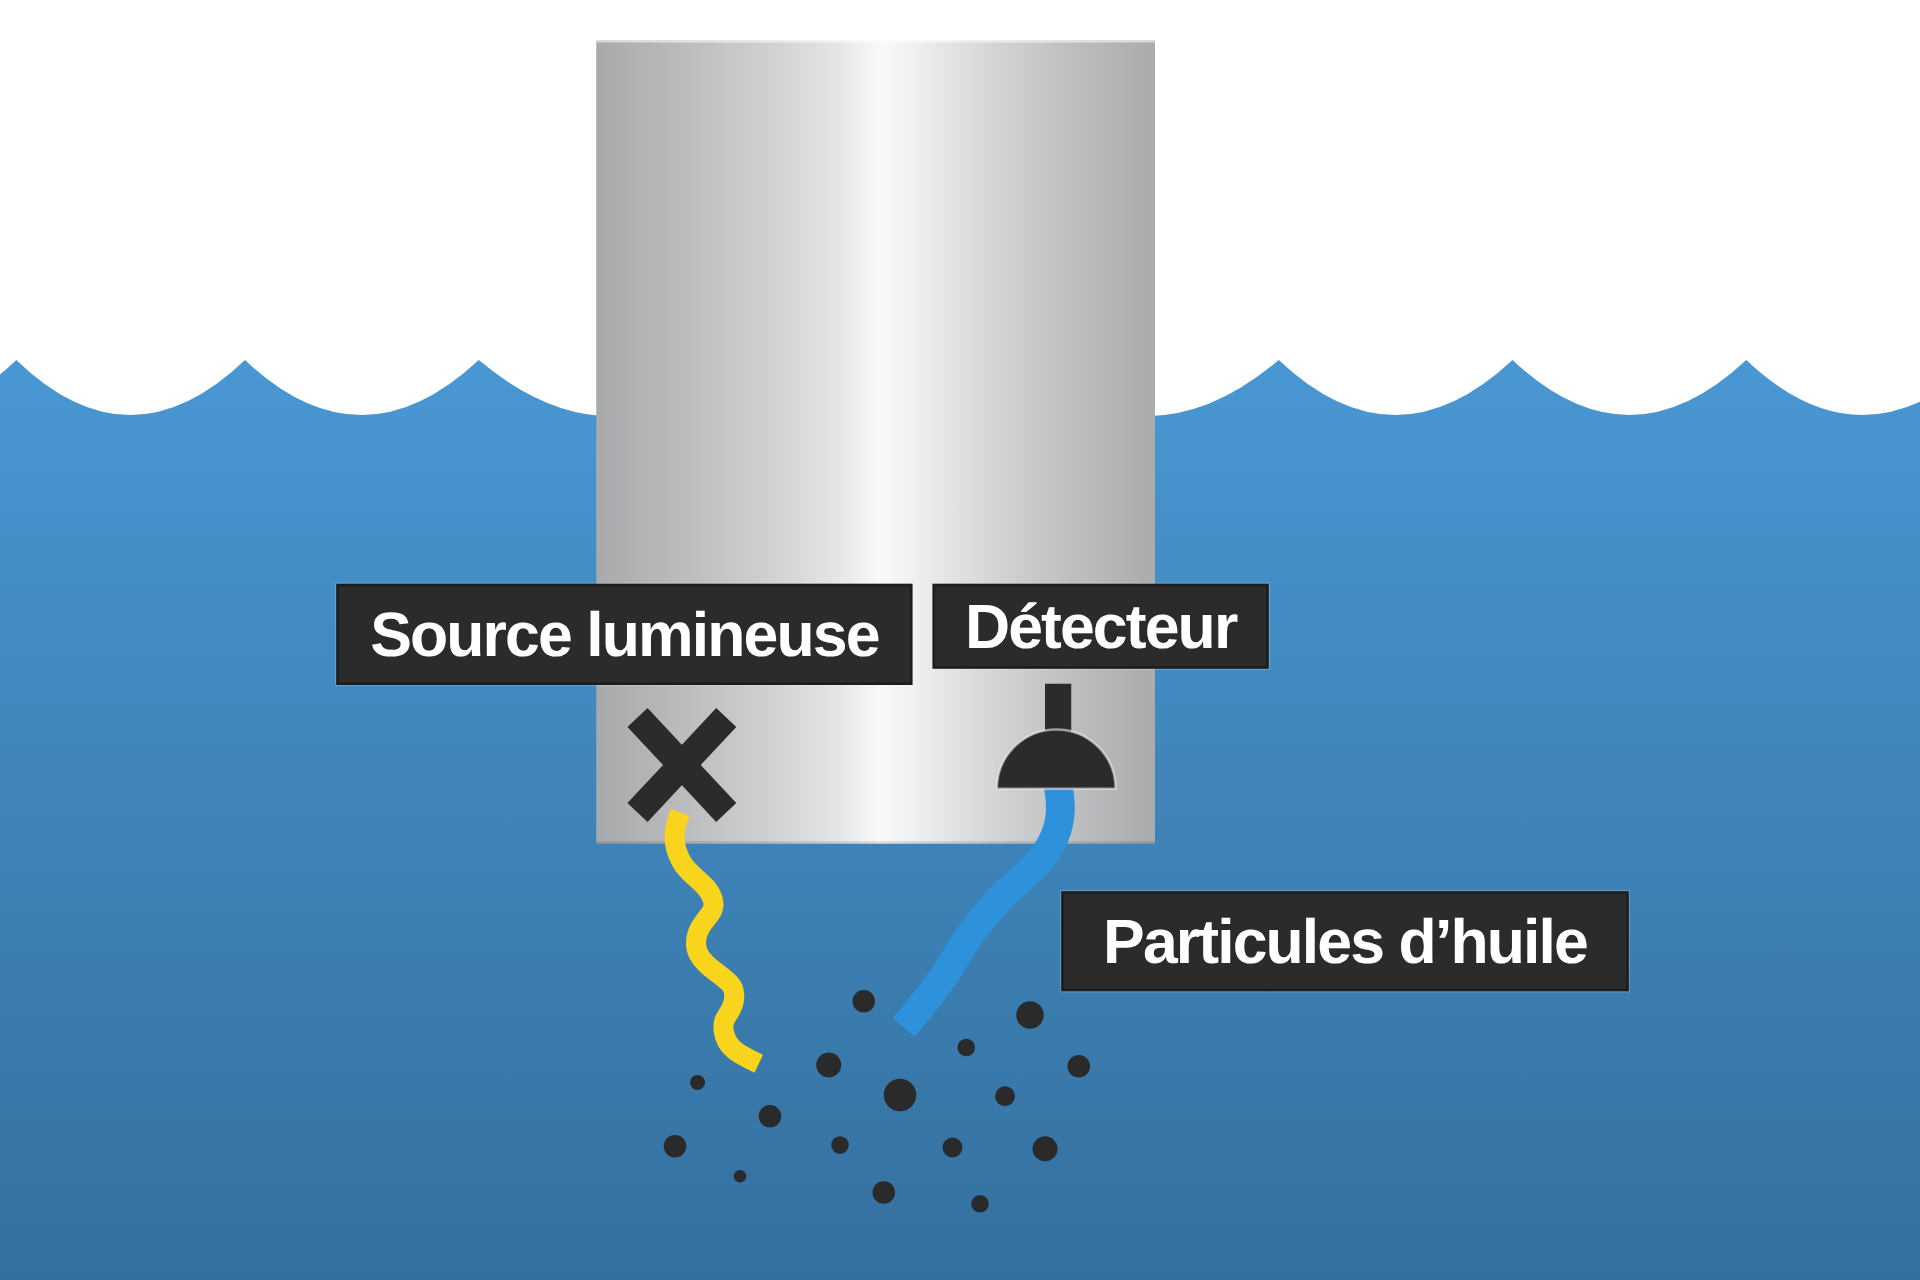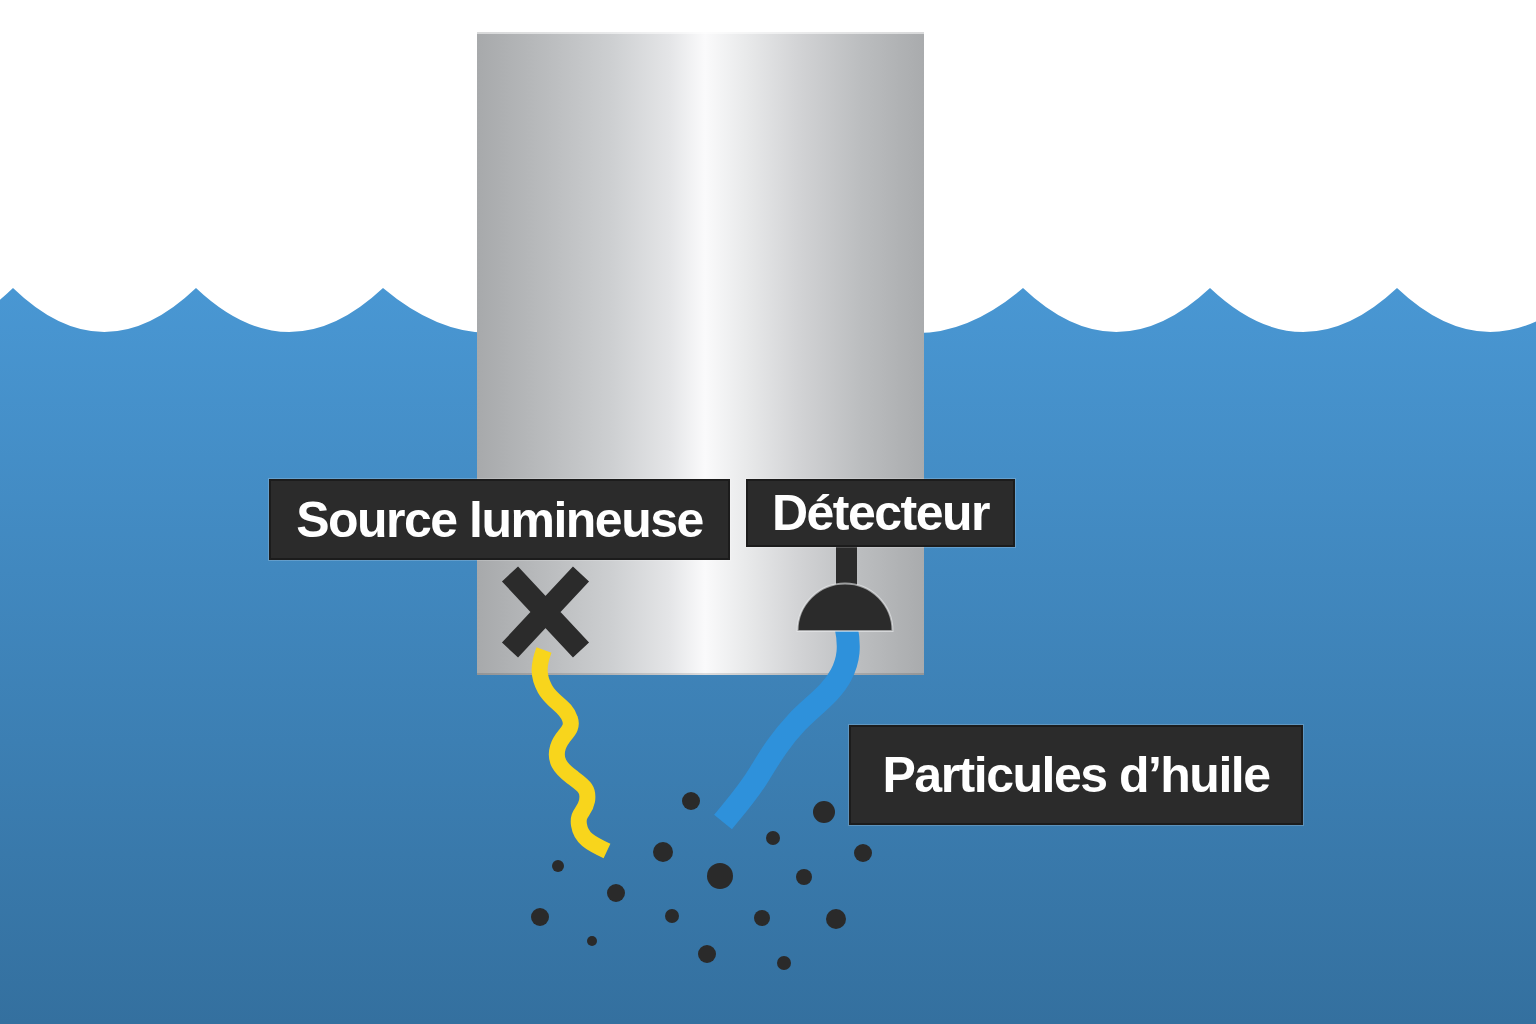--- a/index.html
+++ b/index.html
@@ -19,25 +19,24 @@
   
   .label{
     position:absolute;
     background:var(--label_background,#2b2b2b);
     color:var(--label_text,#ffffff);
     display:flex;align-items:center;justify-content:center;
     font-weight:700;font-size:50px;letter-spacing:-1.5px;white-space:nowrap;
     border:2px solid rgba(0,0,0,0.35);
     box-sizing:border-box;
     box-shadow:0 0 0 1px rgba(255,255,255,0.18);
-    margin-top:12px;
   }
   .label-source   {left:269px;top:467px;width:461px;height:81px;}
   .label-detector {left:746px;top:467px;width:269px;height:68px;}
-  .label-particles{left:849px;top:713px;width:454px;height:100px;}
+  .label-particles{left:849px;top:713px;width:454px;height:80px;}
   .beam-yellow{fill:none;stroke:var(--light_beam_yellow,#f8d51c);stroke-width:16;stroke-linecap:butt;}
   .beam-blue  {fill:none;stroke:var(--scattered_beam_blue,#2e91db);stroke-width:23;stroke-linecap:butt;}
   .dark-shape {fill:var(--label_background,#2b2b2b);}
   .x-stroke   {fill:none;stroke:var(--label_background,#2b2b2b);stroke-width:22;stroke-linecap:butt;}
   .particles-group{fill:var(--particle_color,#2a2a2a);}
 </style>
 </head>
 <body>
 
 <div class="stage">

